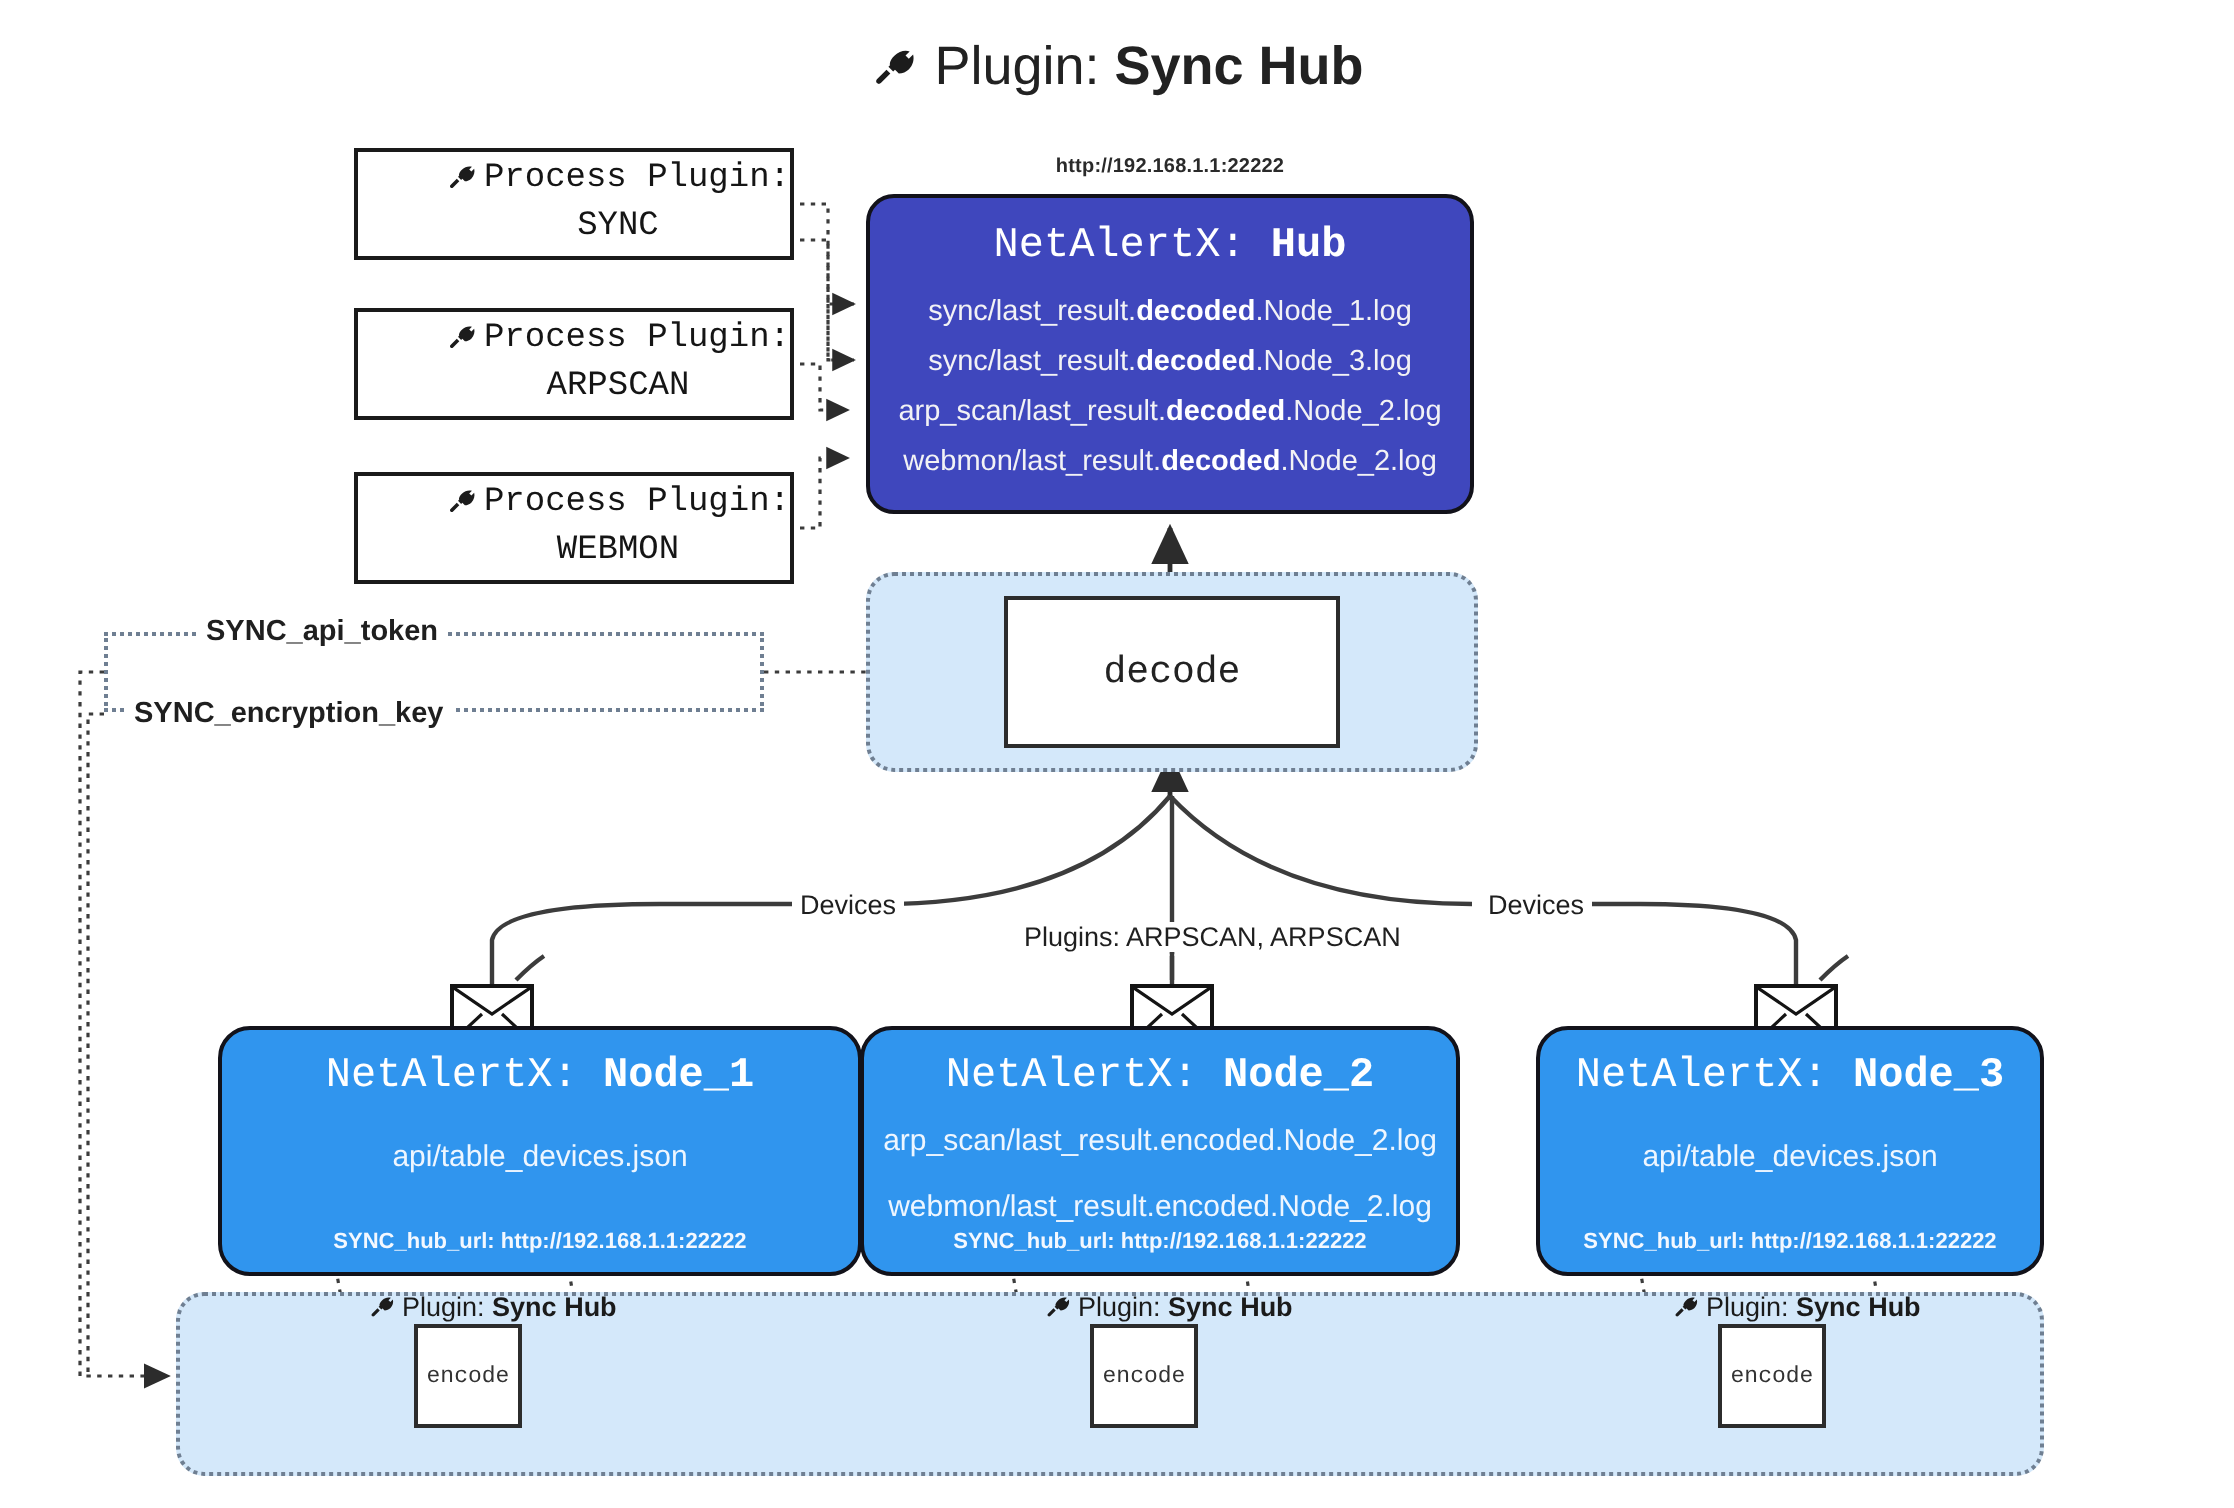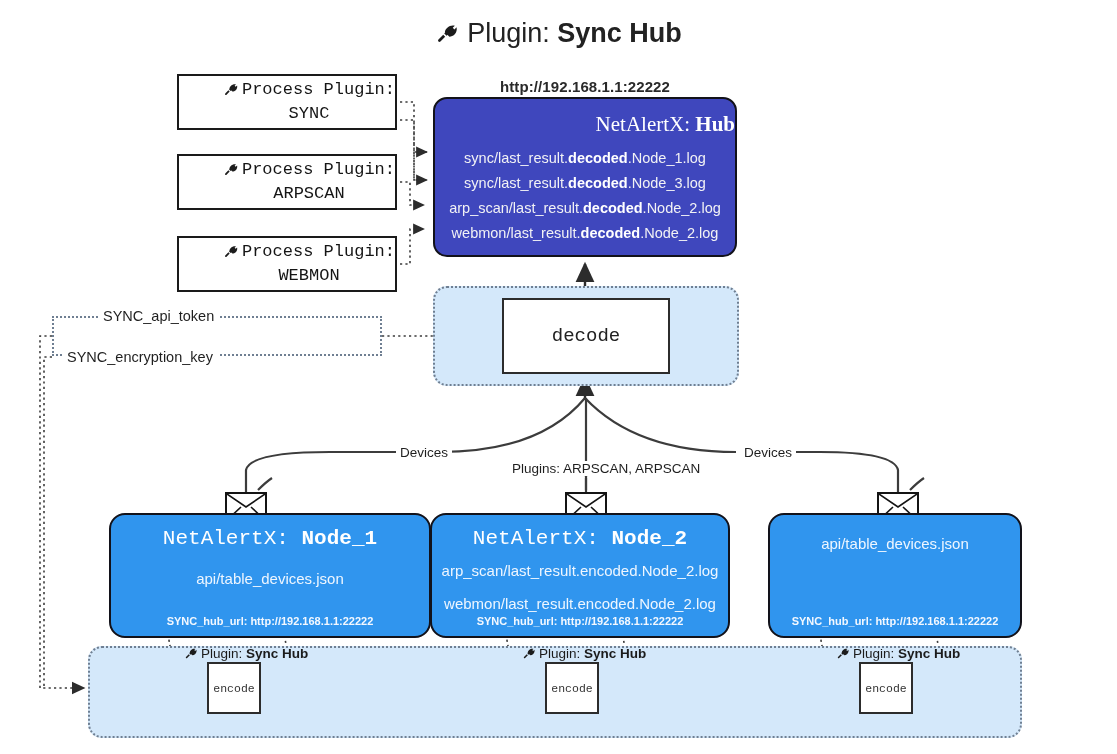--- a/index.html
+++ b/index.html
@@ -22,43 +22,43 @@
            display:flex;align-items:center;justify-content:flex-end;text-align:center;
            line-height:1.22;}
   .procbox .inner{display:block;}
   .procbox .ln1{display:block;white-space:nowrap;}
   .procbox .ln2{display:block;}
   .procbox .plug{display:inline-block;vertical-align:-3px;margin-right:2px;}
 
   
   #hub{left:433px;top:97px;width:304px;height:160px;background:#3f47bd;
        border:2px solid #12121a;border-radius:14px;}
-  #huburl{left:433px;top:78px;width:304px;text-align:center;font-size:15px;
+  #huburl{left:433px;top:78px;width:304px;text-align:center;font-size:10px;
           font-weight:700;color:#2a2a2a;letter-spacing:.1px;}
-  #hub .hubtitle{margin-top:13px;text-align:right;font-family:Liberation Serif, serif;
+  #hub .hubtitle{margin-top:13px;text-align:center;font-family:Liberation Mono, monospace;
         font-size:21px;color:#ffffff;}
   #hub .hubtitle b{font-weight:700;}
   #hub .logs{margin-top:9px;}
   #hub .logline{color:#f2f2f5;font-size:14.5px;line-height:1.72;white-space:nowrap;
         text-align:center;}
   #hub .logline b{font-weight:700;color:#ffffff;}
 
   
   .bluebox{background:#d4e8fa;border:2px dotted #6f7f92;border-radius:14px;}
   #decodewrap{left:433px;top:286px;width:306px;height:100px;}
   #decode{left:502px;top:298px;width:168px;height:76px;background:#fff;
           border:2px solid #2c2c2c;display:flex;align-items:center;justify-content:center;
           font-family:"Liberation Mono",monospace;font-size:19px;color:#222;}
 
   #bottomband{left:88px;top:646px;width:934px;height:92px;}
 
   
   #tokenbox{left:52px;top:316px;width:330px;height:40px;border:2px dotted #6f7f92;
             background:transparent;}
-  .tokenlabel{font-size:14.5px;color:#1f1f1f;background:#fff;padding:0 5px;white-space:nowrap;}
+  .tokenlabel{font-size:14.5px;color:#1f1f1f;background:#fff;padding:0 5px;white-space:nowrap;font-weight:bold;}
   #tok1{left:98px;top:316px;transform:translateY(-50%);}
   #tok2{left:62px;top:357px;transform:translateY(-50%);}
 
   
   .node{background:#3095ee;border:2px solid #12121a;border-radius:16px;}
   .node .ntitle{margin-top:12px;text-align:center;font-family:"Liberation Mono",monospace;
         font-size:21px;color:#ffffff;}
   .node .ntitle b{font-weight:700;}
   .node .nline{text-align:center;color:#eef6ff;font-size:15px;line-height:1.6;white-space:nowrap;}
   .node .nfoot{position:absolute;left:0;bottom:9px;width:100%;text-align:center;
@@ -271,20 +271,23 @@
   <div class="abs node" id="node2">
     <div class="ntitle">
       <span>NetAlertX:</span> <b>Node_2</b>
     </div>
     <div class="nline">arp_scan/last_result.encoded.Node_2.log</div>
     <div class="nline">webmon/last_result.encoded.Node_2.log</div>
     <div class="nfoot">SYNC_hub_url: http://192.168.1.1:22222</div>
   </div>
 
   <div class="abs node" id="node3">
+    <div class="ntitle">
+      <span>NetAlertX:</span> <b>Node_3</b>
+    </div>
     <div class="nline">api/table_devices.json</div>
     <div class="nfoot">SYNC_hub_url: http://192.168.1.1:22222</div>
   </div>
 
   <div class="abs bluebox" id="bottomband"></div>
 
   <div class="abs enclabel" id="encl1">
     <span class="plug">
       <svg width="15" height="15" viewBox="0 0 24 24">
           <g fill="#1c1c1c">

